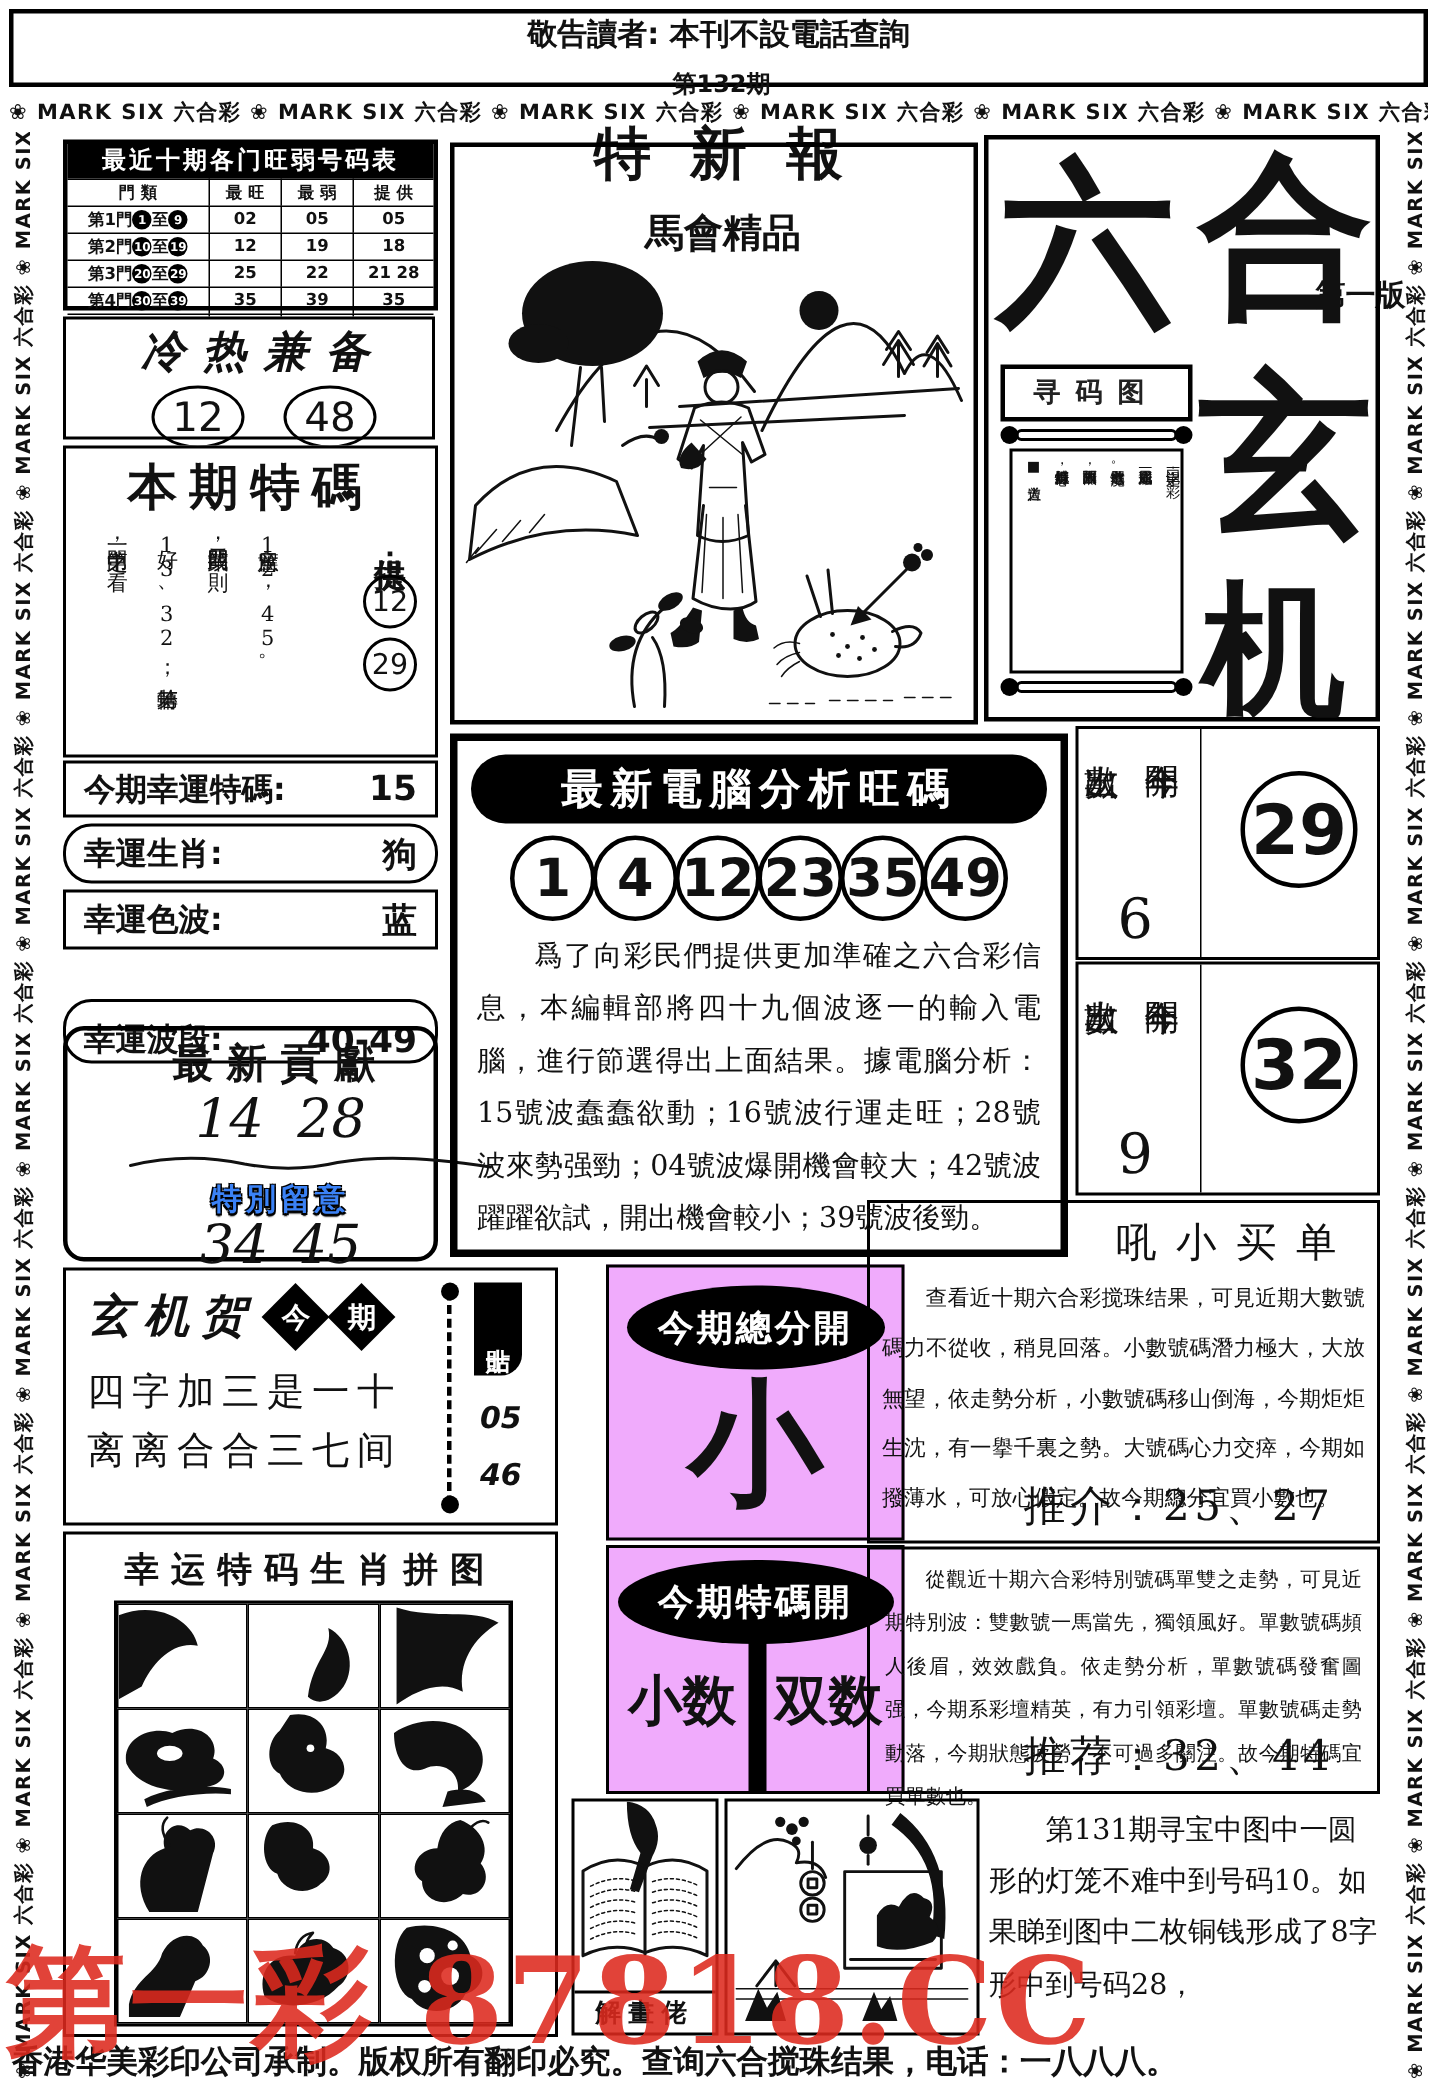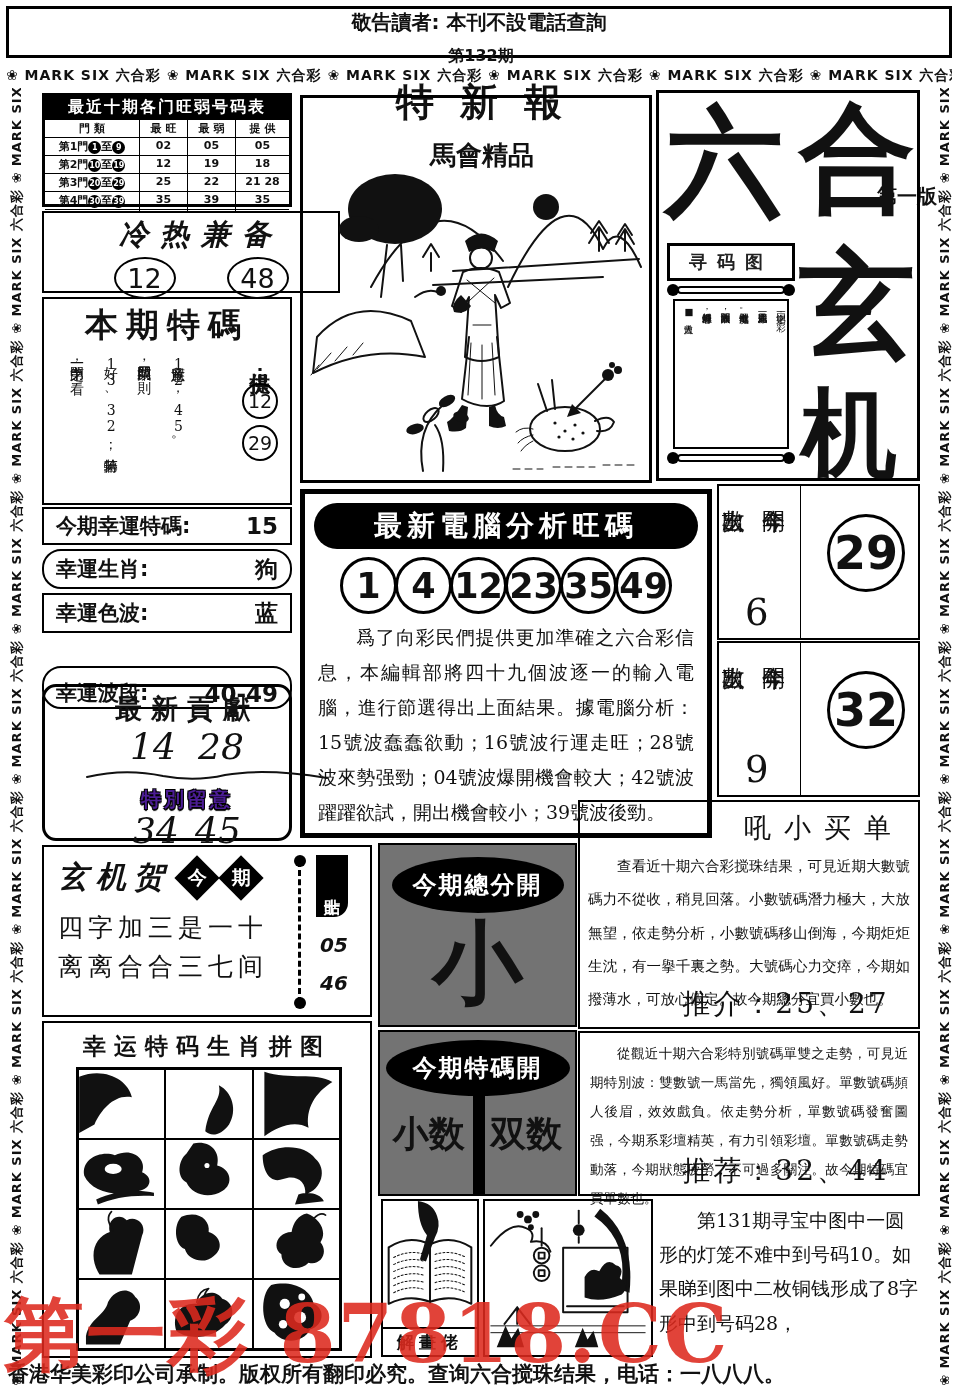--- a/index.html
+++ b/index.html
@@ -37,21 +37,21 @@
     text-align:center; letter-spacing:2px; padding:1px 0; }
   .hw-grid { display:grid; grid-template-columns:95px 48px 48px 1fr; }
   .hw-cell { border-top:1px solid #000; border-right:1px solid #000; font-size:11px;
     text-align:center; padding:1px 0; font-weight:bold; white-space:nowrap; }
   .hw-cell:nth-child(4n) { border-right:none; }
   .gate-ball { display:inline-block; width:13px; height:13px; border-radius:50%;
     background:#000; color:#fff; font-size:8px; line-height:13px; text-align:center;
     vertical-align:middle; font-weight:bold; }
 
   
-  .coldhot { left:42px; top:211px; width:298px; height:82px;padding-left:20px; }
+  .coldhot { left:42px; top:211px; width:248px; height:82px;padding-left:20px; }
   .ch-title { text-align:center; font-family:"DejaVu Serif",serif; font-weight:bold;
     font-style:italic; font-size:29px; letter-spacing:12px; padding-top:2px; }
   .ch-balls { display:flex; justify-content:space-around; padding:2px 24px 0; }
   .ch-ball { width:62px; height:42px; border:2px solid #000; border-radius:50%;
     text-align:center; font-size:27px; line-height:40px; }
 
   
   .special { left:42px; top:297px; width:250px; height:208px; }
   .sp-title { text-align:center; font-family:"DejaVu Serif",serif; font-weight:bold;
     font-size:33px; letter-spacing:8px; padding-top:4px; }
@@ -70,21 +70,21 @@
   .lr-pill { border-radius:19px; }
   .lr-label { font-size:21px; font-weight:bold; white-space:nowrap; }
   .lr-value { font-size:23px; font-weight:bold; }
 
   
   .contrib { left:42px; top:684px; width:250px; height:157px; border:3px solid #000; border-radius:14px;padding-left:40px; }
   .cb-title { text-align:center; font-family:"DejaVu Serif",serif; font-weight:bold;
     font-size:27px; letter-spacing:9px; padding-top:4px; }
   .cb-nums { display:flex; justify-content:space-around; padding:0 34px; font-family:"DejaVu Serif",serif;
     font-style:italic; font-size:36px; line-height:1.1; }
-  .cb-note { text-align:center; font-size:20px; font-weight:bold; color:#4c1d95; letter-spacing:3px;
+  .cb-note { text-align:center; font-size:20px; font-weight:bold; color:#3b82f6; letter-spacing:3px;
     text-shadow:-1px -1px 0 #000,1px -1px 0 #000,-1px 1px 0 #000,1px 1px 0 #000,0 2px 1px #000; }
   .cb-nums2 { display:flex; justify-content:space-around; padding:0 40px; font-family:"DejaVu Serif",serif;
     font-style:italic; font-size:36px; line-height:1.0; }
 
   
   .mystery { left:42px; top:845px; width:330px; height:172px; }
   .my-titleline { position:absolute; left:14px; top:10px; display:flex; align-items:center; gap:6px; }
   .my-prefix { font-family:"DejaVu Serif",serif; font-weight:bold; font-style:italic;
     font-size:30px; letter-spacing:8px; }
   .diamond { width:32px; height:32px; background:#000; transform:rotate(45deg);
@@ -142,21 +142,21 @@
   .yo-a { left:717px; top:484px; width:203px; height:156px; }
   .yo-b { left:717px; top:641px; width:203px; height:156px; }
   .yo-left { position:absolute; left:0; top:0; width:82px; height:100%; border-right:1px solid #000; }
   .yo-labels { position:absolute; right:6px; top:6px; height:96px; font-size:23px;
     font-family:"DejaVu Serif",serif; line-height:1.75; }
   .yo-count { position:absolute; left:26px; bottom:4px; font-size:37px; font-family:"DejaVu Serif",serif; }
   .yo-ball { position:absolute; left:108px; top:28px; width:78px; height:78px; border:3px solid #000;
     border-radius:50%; text-align:center; font-size:46px; font-weight:bold; line-height:72px; }
 
   
-  .tbox { border:2px solid #000; background:#737373; }
+  .tbox { border:2px solid #000; background:#f0abfc;margin-left:26px; }
   .total { left:378px; top:843px; width:199px; height:184px; }
   .badge { margin:12px auto 0; width:172px; height:56px; background:#000; border-radius:50%;
     color:#fff; text-align:center; font-size:24px; font-weight:bold; line-height:56px; letter-spacing:2px; }
   .total-char { text-align:center; font-family:"DejaVu Serif",serif; font-weight:bold; font-size:90px; line-height:1.1; }
   .specopen { left:378px; top:1030px; width:199px; height:166px; }
   .so-bar { position:absolute; left:93px; top:62px; width:12px; height:100px; background:#000; }
   .so-words { position:absolute; left:0; top:78px; width:100%; display:flex;justify-content:space-between; }
   .so-words span { flex:1; text-align:center; font-family:"DejaVu Serif",serif;
     font-weight:bold; font-size:36px; }
 

